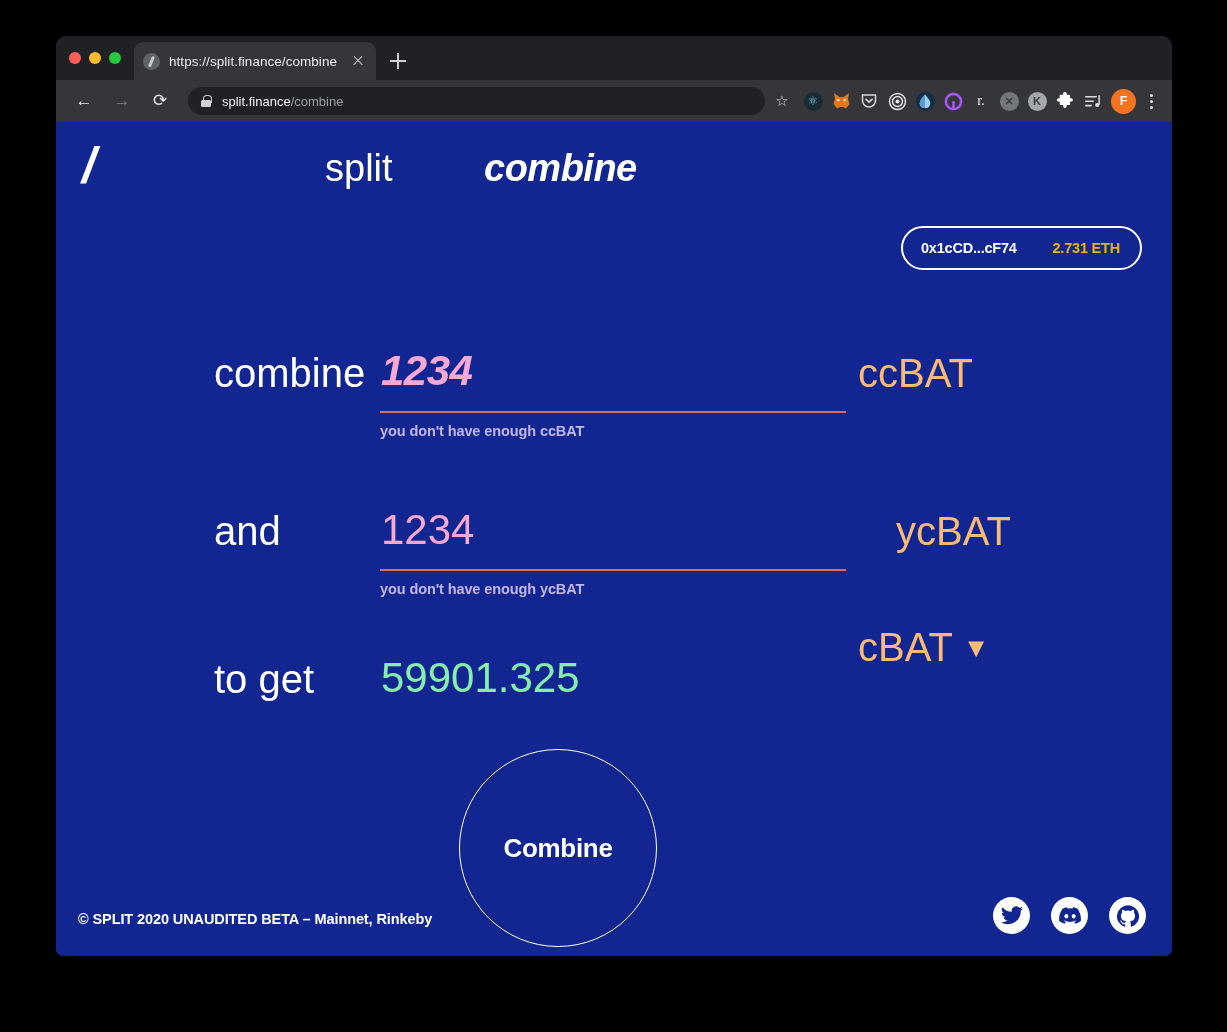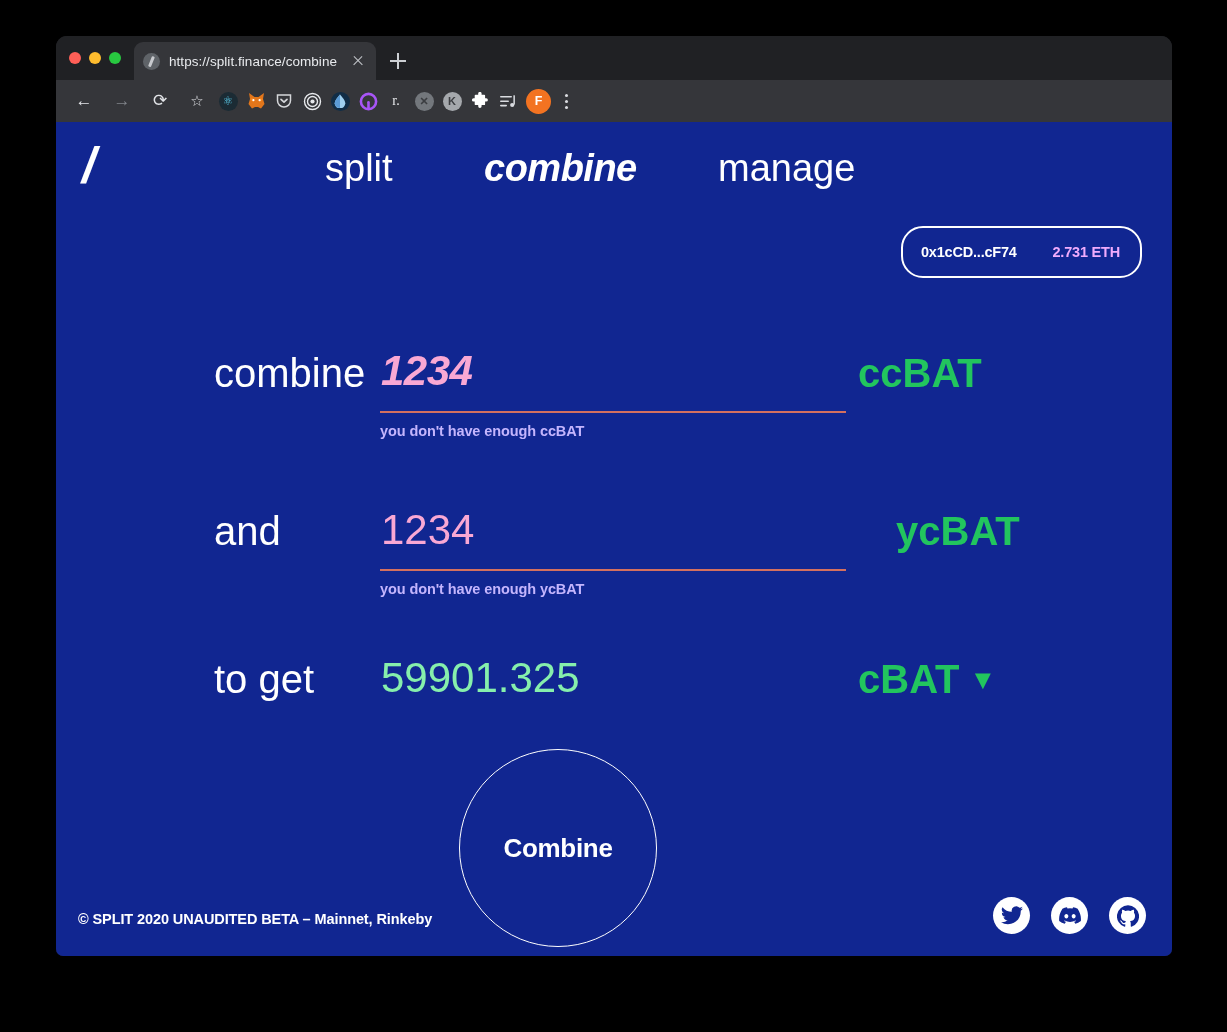--- a/index.html
+++ b/index.html
@@ -254,30 +254,30 @@
   }
   #nav-split   { left: 269px; font-weight: 300; }
   #nav-combine { left: 428px; font-weight: 700; font-style: italic; letter-spacing: -0.5px; }
   #nav-manage  { left: 662px; font-weight: 300; }
 
   #wallet-badge {
     position: absolute;
     left: 845px;
     top: 104px;
     width: 241px;
-    height: 52px;
+    height: 44px;
     border: 2px solid #ffffff;
     border-radius: 22px;
     display: flex;
     align-items: center;
     justify-content: space-between;
     padding: 0 20px 0 18px;
   }
   #wallet-address { color: #ffffff; font-size: 14.5px; font-weight: bold; letter-spacing: -0.2px; }
-  #wallet-balance { color: #f0abfc; font-size: 14.5px; font-weight: bold; letter-spacing: -0.2px; }
+  #wallet-balance { color: #eab308; font-size: 14.5px; font-weight: bold; letter-spacing: -0.2px; }
 
   
   .form-row { position: absolute; left: 0; width: 100%; }
 
   .row-label {
     position: absolute;
     color: #ffffff;
     font-size: 40px;
     font-weight: 300;
     line-height: 1;
@@ -304,23 +304,23 @@
     position: absolute;
     color: #c4b5fd;
     font-size: 14.5px;
     font-weight: bold;
     white-space: nowrap;
     letter-spacing: -0.1px;
   }
 
   .row-token {
     position: absolute;
-    color: #22c55e;
+    color: #fdba74;
     font-size: 40px;
-    font-weight: 700;
+    font-weight: 400;
     line-height: 1;
     white-space: nowrap;
   }
   .caret-down {
     display: inline-block;
     font-size: 27px;
     vertical-align: 4px;
     margin-left: 10px;
   }
 
@@ -394,20 +394,24 @@
 
     <div id="new-tab-button"></div>
   </div>
 
   <div id="toolbar">
 
     <div class="nav-btn">←</div>
     <div class="nav-btn dim">→</div>
     <div class="nav-btn">⟳</div>
 
+    <div id="url-bar">
+      <div id="lock-icon"></div>
+      <div id="url-text"><span>split.finance</span><span id="url-path">/combine</span></div>
+    </div>
 
     <div id="star-icon">☆</div>
 
     <div id="extensions">
 
       <div class="ext-icon">
         <span class="ext-circle" style="background:#1b2b34;color:#61dafb;font-size:12px;">⚛</span>
       </div>
 
       <div class="ext-icon">
@@ -491,21 +495,20 @@
   </div>
 
   <div id="page">
 
     <div id="site-header">
 
       <div id="logo">/</div>
 
       <a class="nav-link" id="nav-split">split</a>
       <a class="nav-link" id="nav-combine">combine</a>
-      <a class="nav-link" id="nav-manage">manage</a>
     </div>
 
     <div id="wallet-badge">
       <span id="wallet-address">0x1cCD...cF74</span>
       <span id="wallet-balance">2.731 ETH</span>
     </div>
 
     <div class="form-row">
       <div class="row-label" style="left:158px; top:231px;">combine</div>
       <div class="row-value err focused" style="left:325px; top:228px;">1234</div>
@@ -518,21 +521,21 @@
       <div class="row-label" style="left:158px; top:389px;">and</div>
       <div class="row-value err" style="left:325px; top:387px; font-weight:300;">1234</div>
       <div class="row-underline" style="left:324px; top:447px; width:466px;"></div>
       <div class="row-error" style="left:324px; top:459px;">you don't have enough ycBAT</div>
       <div class="row-token" style="left:802px; top:389px;margin-left:38px;">ycBAT</div>
     </div>
 
     <div class="form-row">
       <div class="row-label" style="left:158px; top:537px;">to get</div>
       <div class="row-value plain" style="left:325px; top:535px;">59901.325</div>
-      <div class="row-token" style="left:802px; top:537px;"><span>cBAT</span><span class="caret-down">▼</span></div>
+      <div class="row-token" style="left:802px; top:505px;"><span>cBAT</span><span class="caret-down">▼</span></div>
     </div>
 
     <button id="combine-button">Combine</button>
 
     <div id="footer-copy">© SPLIT 2020 UNAUDITED BETA – Mainnet, Rinkeby</div>
 
     <div id="socials">
 
       <a class="social-icon">
         <svg width="22" height="19" viewBox="0 0 24 20">

